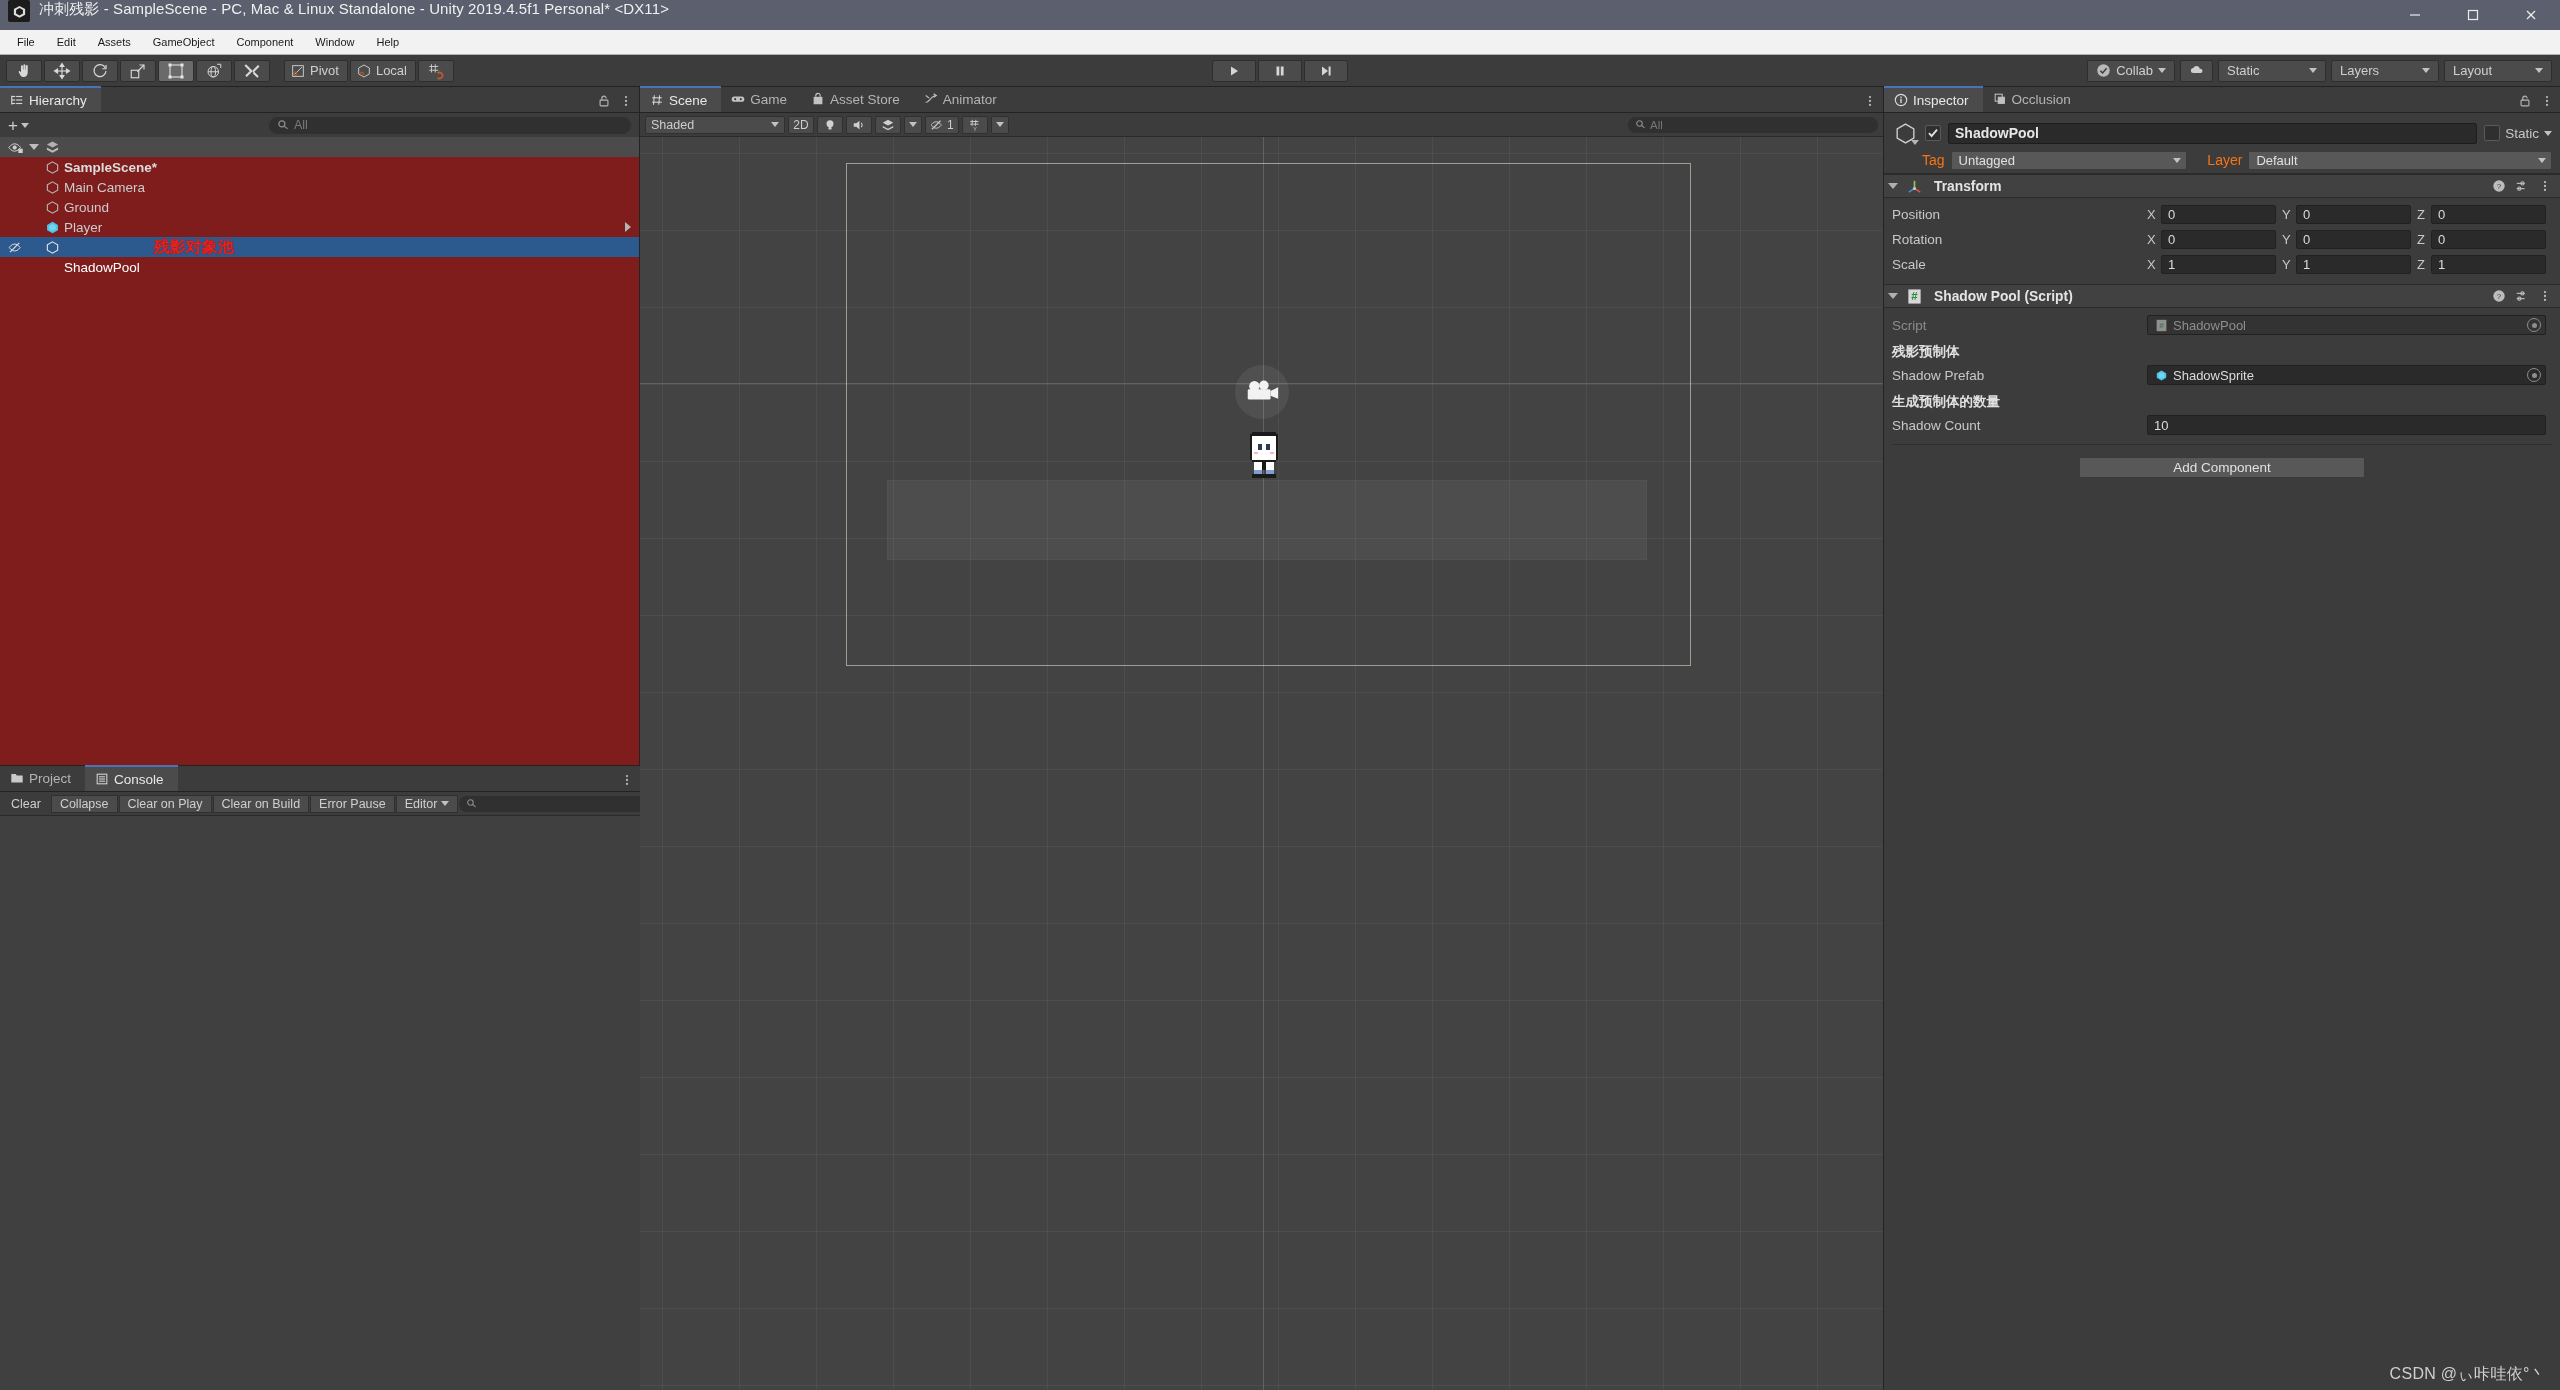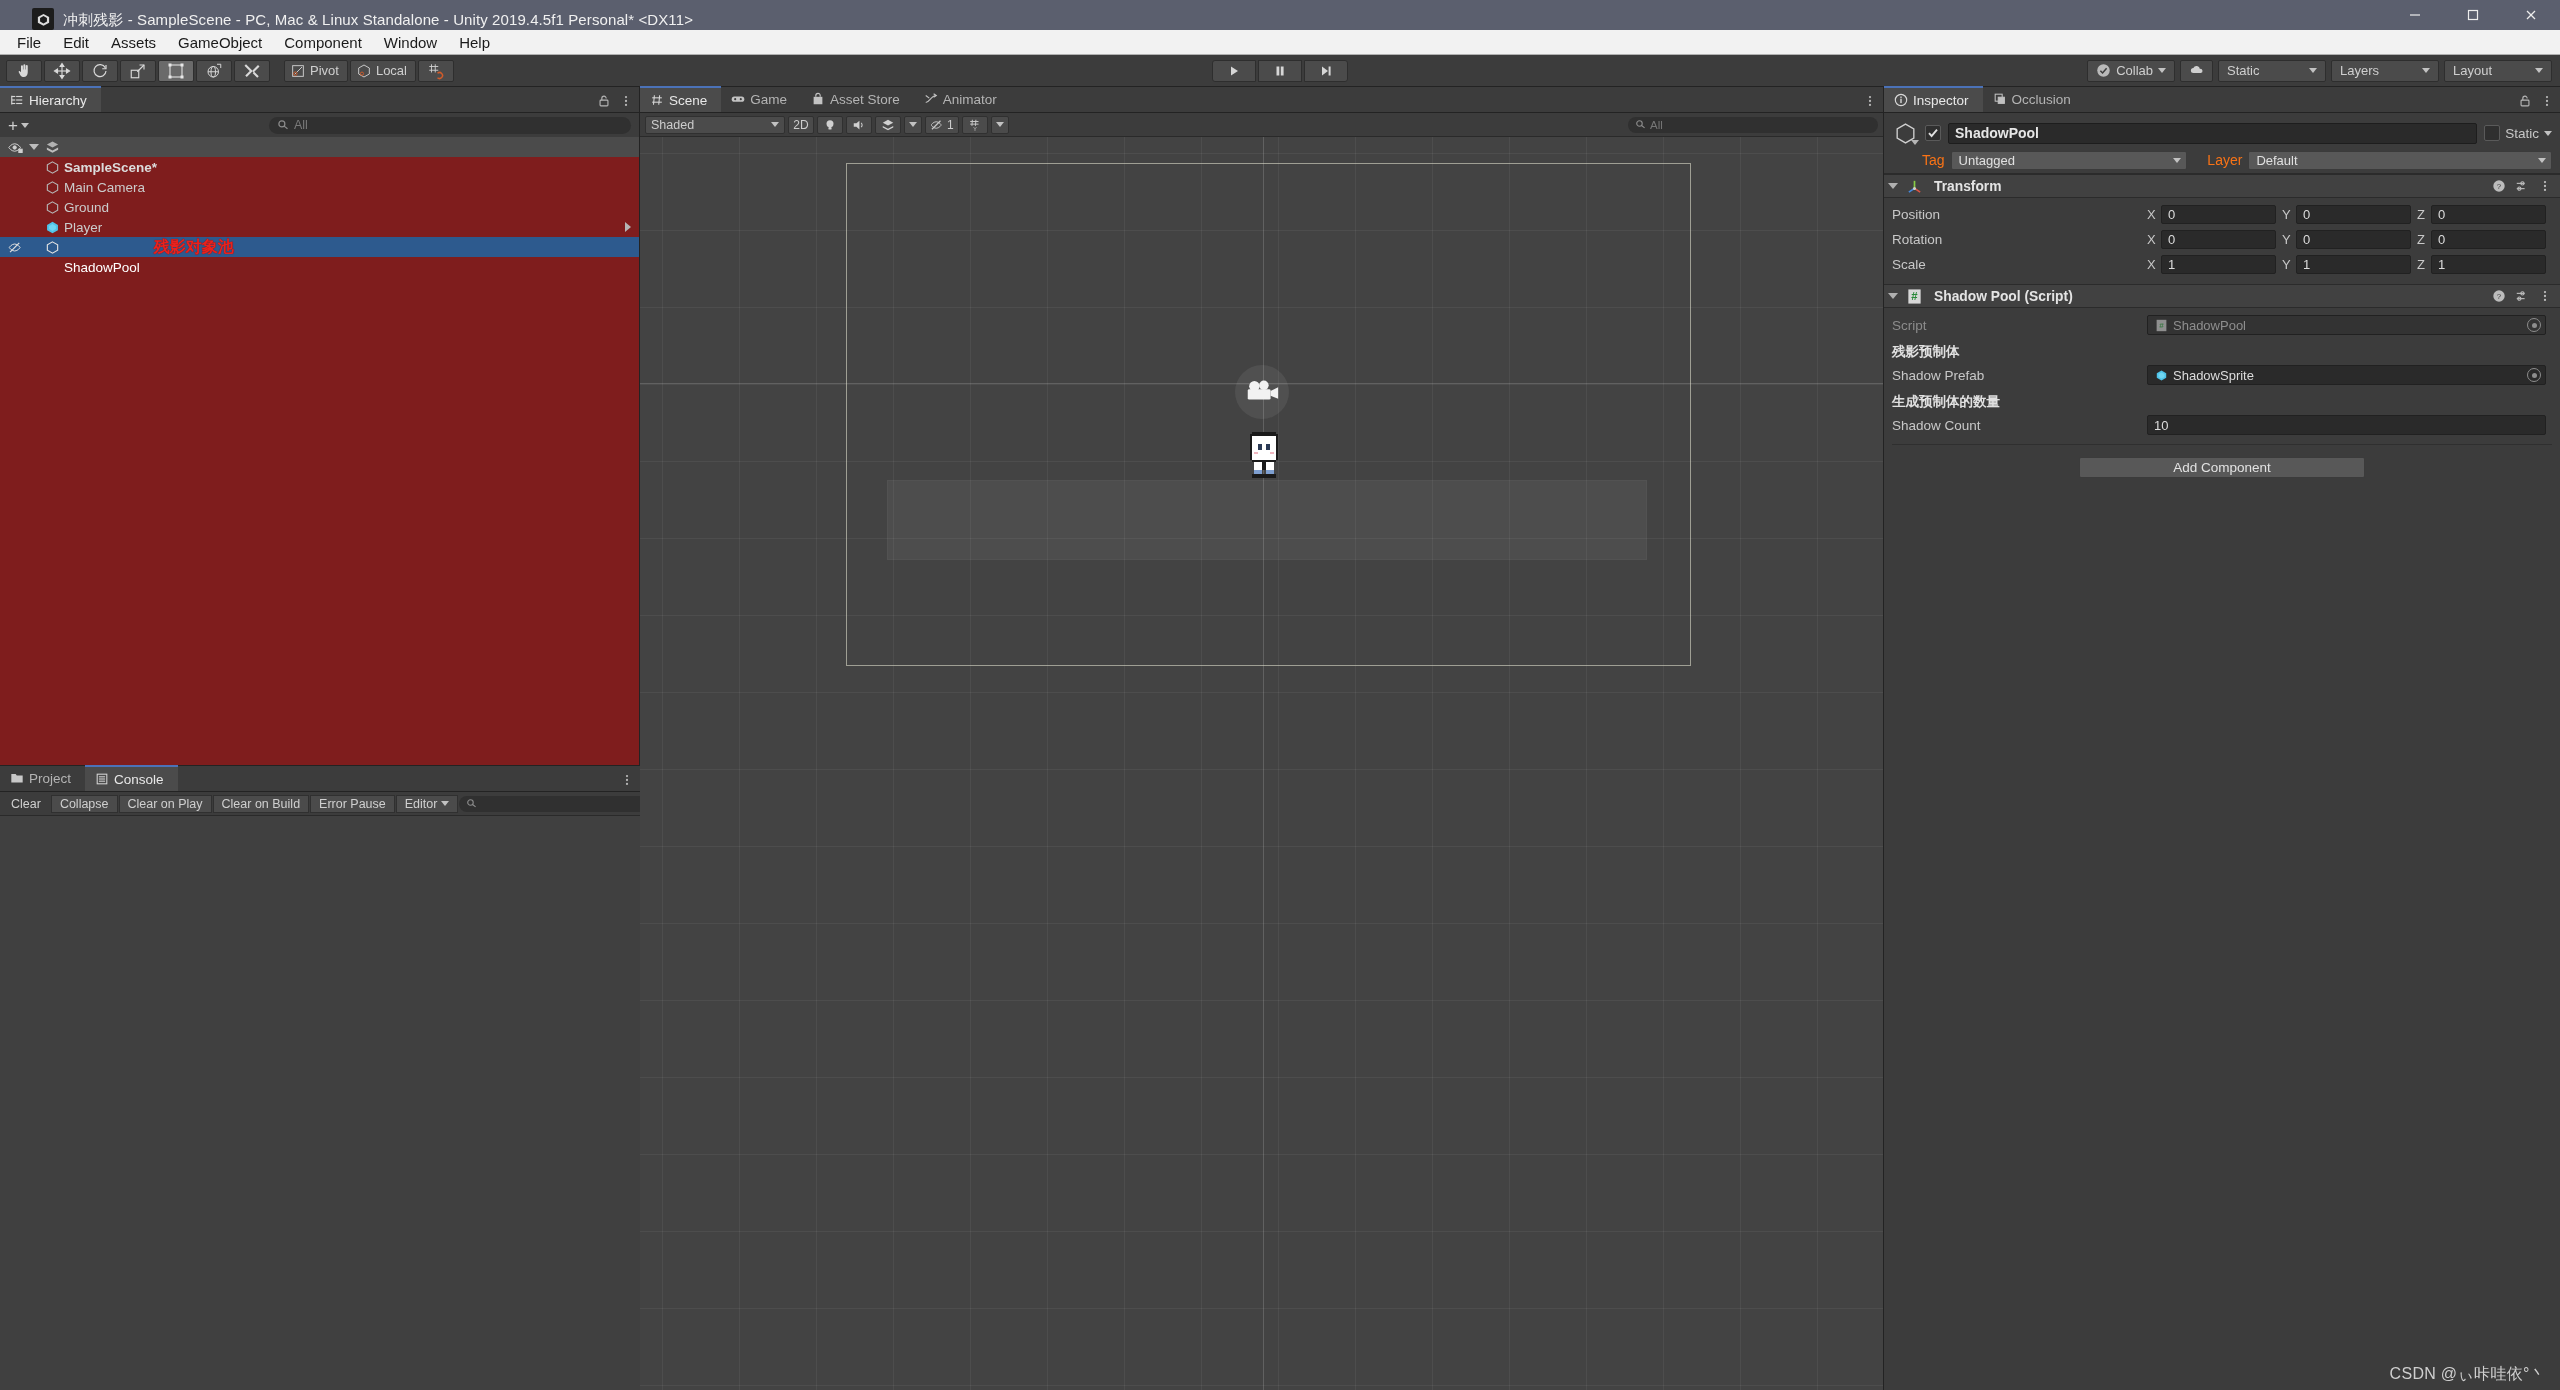--- a/index.html
+++ b/index.html
@@ -8,43 +8,43 @@
     background: #383838;
     font-family: "Liberation Sans", sans-serif;
     color: #c4c4c4;
     overflow: hidden;
     -webkit-font-smoothing: antialiased;
   }
   .app { position: relative; width: 2560px; height: 1390px; display: flex; flex-direction: column; }
 
   
   .titlebar {
-    height: 30px; background: #5b5f6e; display: flex; align-items: flex-end;
-    flex: 0 0 30px; position: relative; padding-left: 24px;
+    height: 30px; background: #5b5f6e; display: flex; align-items: flex-start;
+    flex: 0 0 30px; position: relative;
   }
   .titlebar .tb-icon {
     width: 22px; height: 22px; margin-left: 8px; background: #1c1c1c;
     border-radius: 2px; display: flex; align-items: center; justify-content: center;
   }
   .titlebar .tb-icon svg { width: 15px; height: 15px; }
   .titlebar .tb-title {
     margin-left: 9px; font-size: 15px; color: #f0f0f0; white-space: nowrap;
     letter-spacing: 0.1px;
   }
   .win-btns { position: absolute; right: 0; top: 0; height: 30px; display: flex; }
   .win-btn { width: 58px; height: 30px; display: flex; align-items: center; justify-content: center; }
   .win-btn svg { width: 14px; height: 14px; stroke: #ededed; stroke-width: 1.2; fill: none; }
 
   
   .menubar {
     height: 25px; background: #f2f2f2; display: flex; align-items: center;
     flex: 0 0 25px; padding-left: 6px; border-bottom: 1px solid #b0b0b0;
   }
   .menubar .mi {
-    font-size: 15px; color: #1a1a1a; padding: 2px 11px; cursor: default; white-space: nowrap;
+    font-size: 11px; color: #1a1a1a; padding: 2px 11px; cursor: default; white-space: nowrap;
   }
 
   
   .toolbar {
     height: 32px; background: #3c3c3c; display: flex; align-items: center;
     flex: 0 0 32px; border-bottom: 1px solid #232323; position: relative; padding: 0 6px;
   }
   .tool-group { display: flex; align-items: center; gap: 2px; }
   .tbtn {
     height: 22px; min-width: 36px; background: #4b4b4b; border: 1px solid #2e2e2e;

